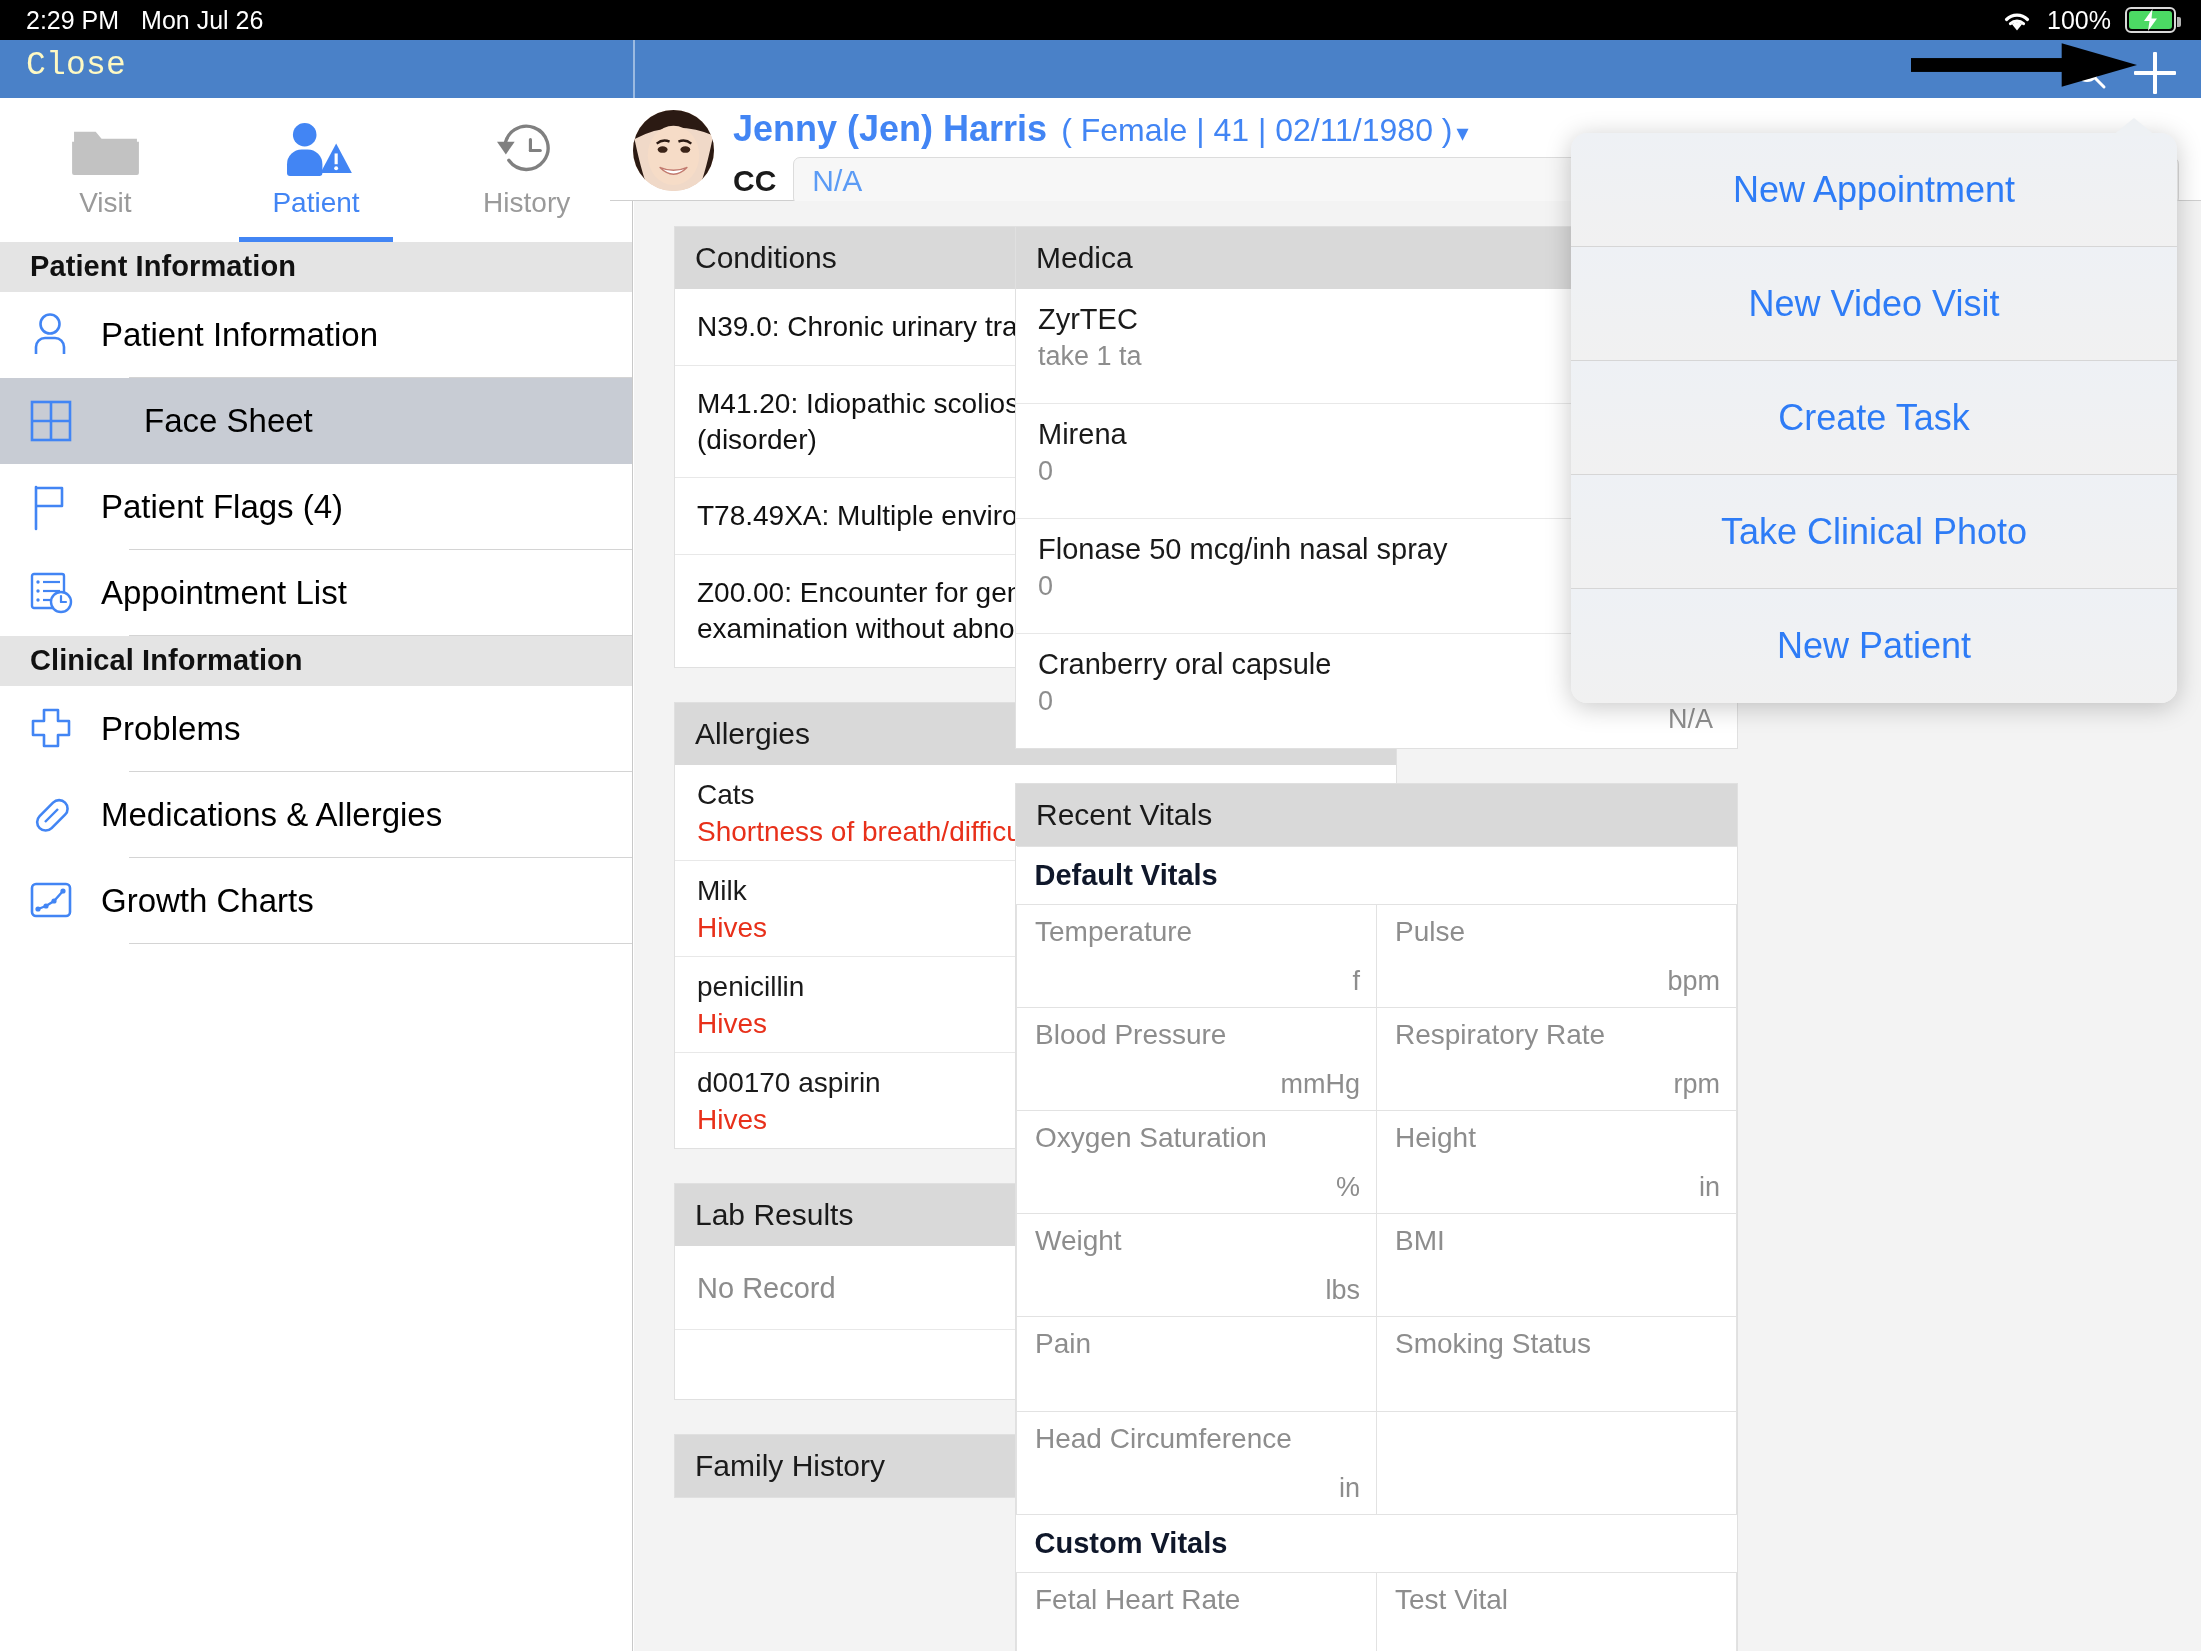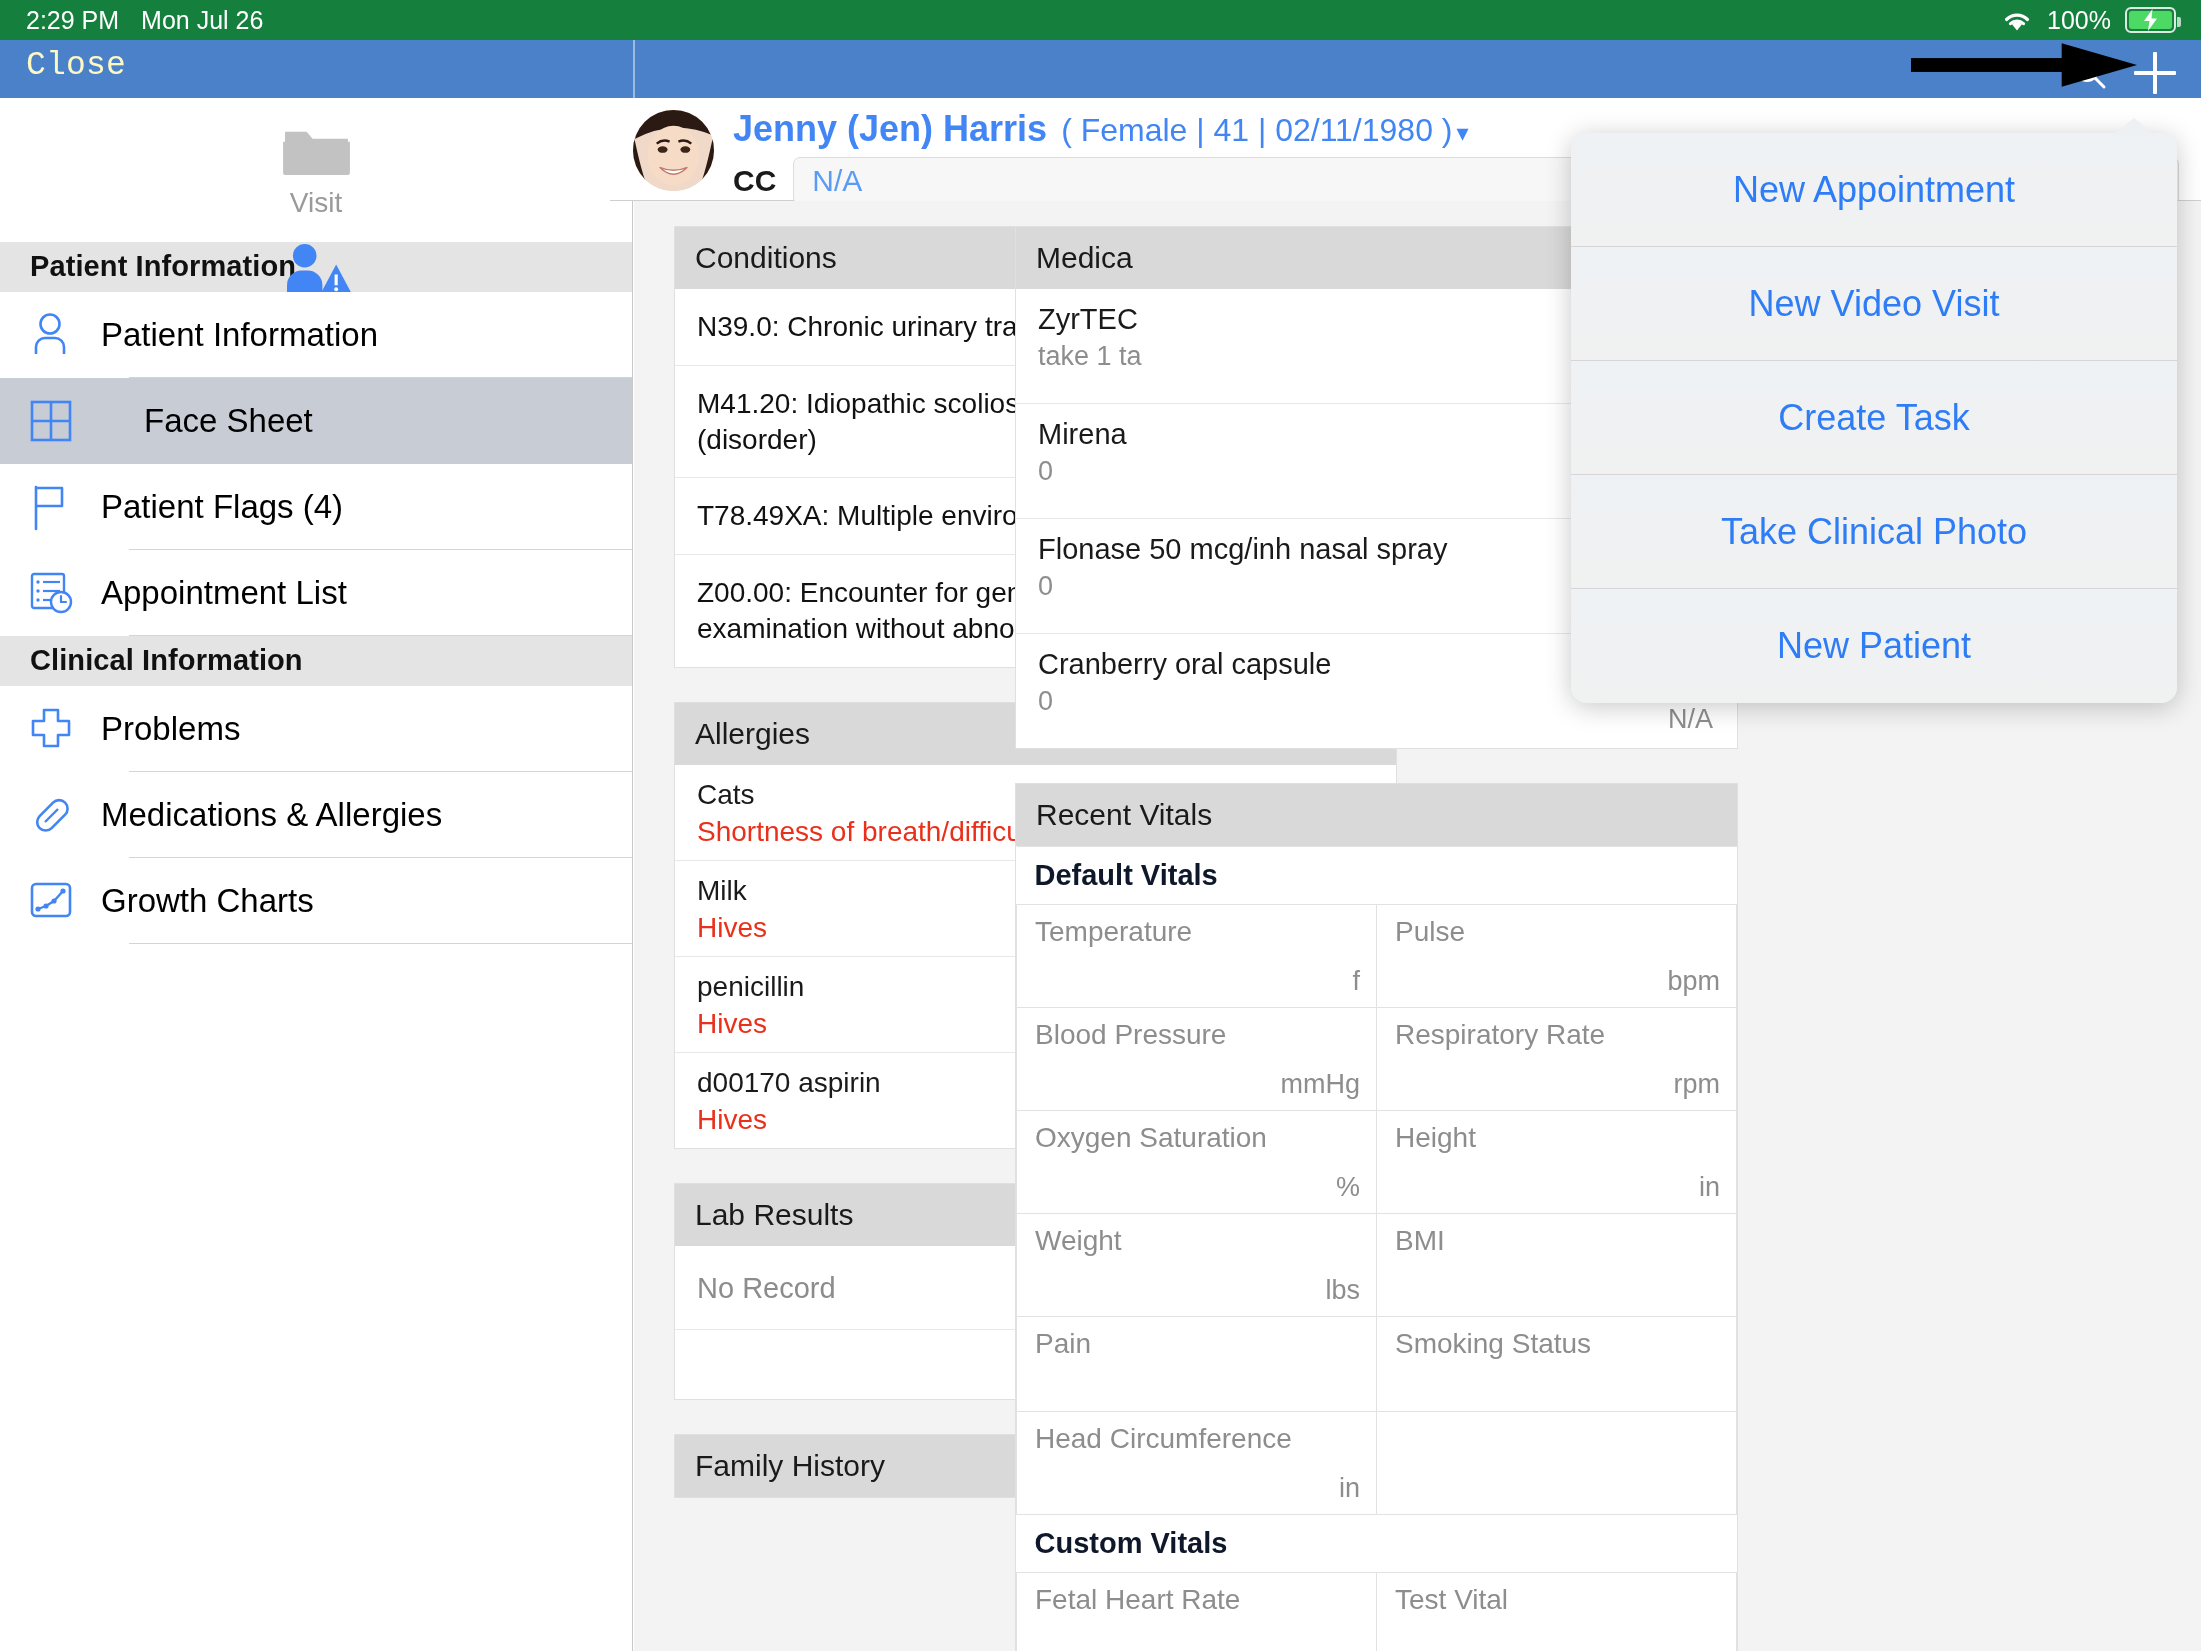--- a/index.html
+++ b/index.html
@@ -7,21 +7,21 @@
     width: 2202px; height: 1651px;
     font-family: "Liberation Sans", sans-serif;
     background: #ffffff;
     overflow: hidden;
   }
   #root { position: relative; width: 2202px; height: 1651px; }
 
   
   .statusbar {
     position: absolute; top: 0; left: 0; width: 2202px; height: 40px;
-    background: #15803d; color: #fff;
+    background: #000000; color: #fff;
     display: flex; align-items: center; justify-content: space-between;
     padding: 0 26px; font-size: 25px; font-weight: 500;
   }
   .sb-left { display: flex; gap: 22px; align-items: baseline; }
   .sb-right { display: flex; gap: 14px; align-items: center; }
   .wifi-ico { width: 32px; height: 22px; display:inline-block; position: relative; }
   .wifi-ico svg { display:block; }
   .batt {
     width: 51px; height: 26px; border: 2.5px solid rgba(255,255,255,.85);
     border-radius: 6px; position: relative; display:inline-block;
@@ -63,21 +63,21 @@
   .nav-plus::after { top:0; left:19px; height:42px; width:3.5px; }
 
   
   .annot-arrow { position:absolute; left:1911px; top:42px; z-index: 60; }
 
   
   .sidebar {
     position: absolute; left: 0; top: 98px; width: 633px; height: 1553px;
     background: #fff; border-right: 1px solid #c8c8c8;
   }
-  .tabs { display: flex; height: 144px; align-items: stretch; flex-direction: column; }
+  .tabs { display: flex; height: 144px; align-items: stretch; }
   .tab {
     flex: 1; display:flex; flex-direction:column; align-items:center;
     justify-content:flex-start; padding-top: 22px; position: relative;
   }
   .tab .ticon { height: 61px; display:flex; align-items:center; justify-content:center; }
   .tab .tlabel { font-size: 28px; margin-top: 6px; color: #9a9a9a; }
   .tab.active .tlabel { color: #4285f4; }
   .tab.active .underline {
     position:absolute; bottom:0; left: 28px; right: 28px; height: 5px;
     background: #4285f4;

